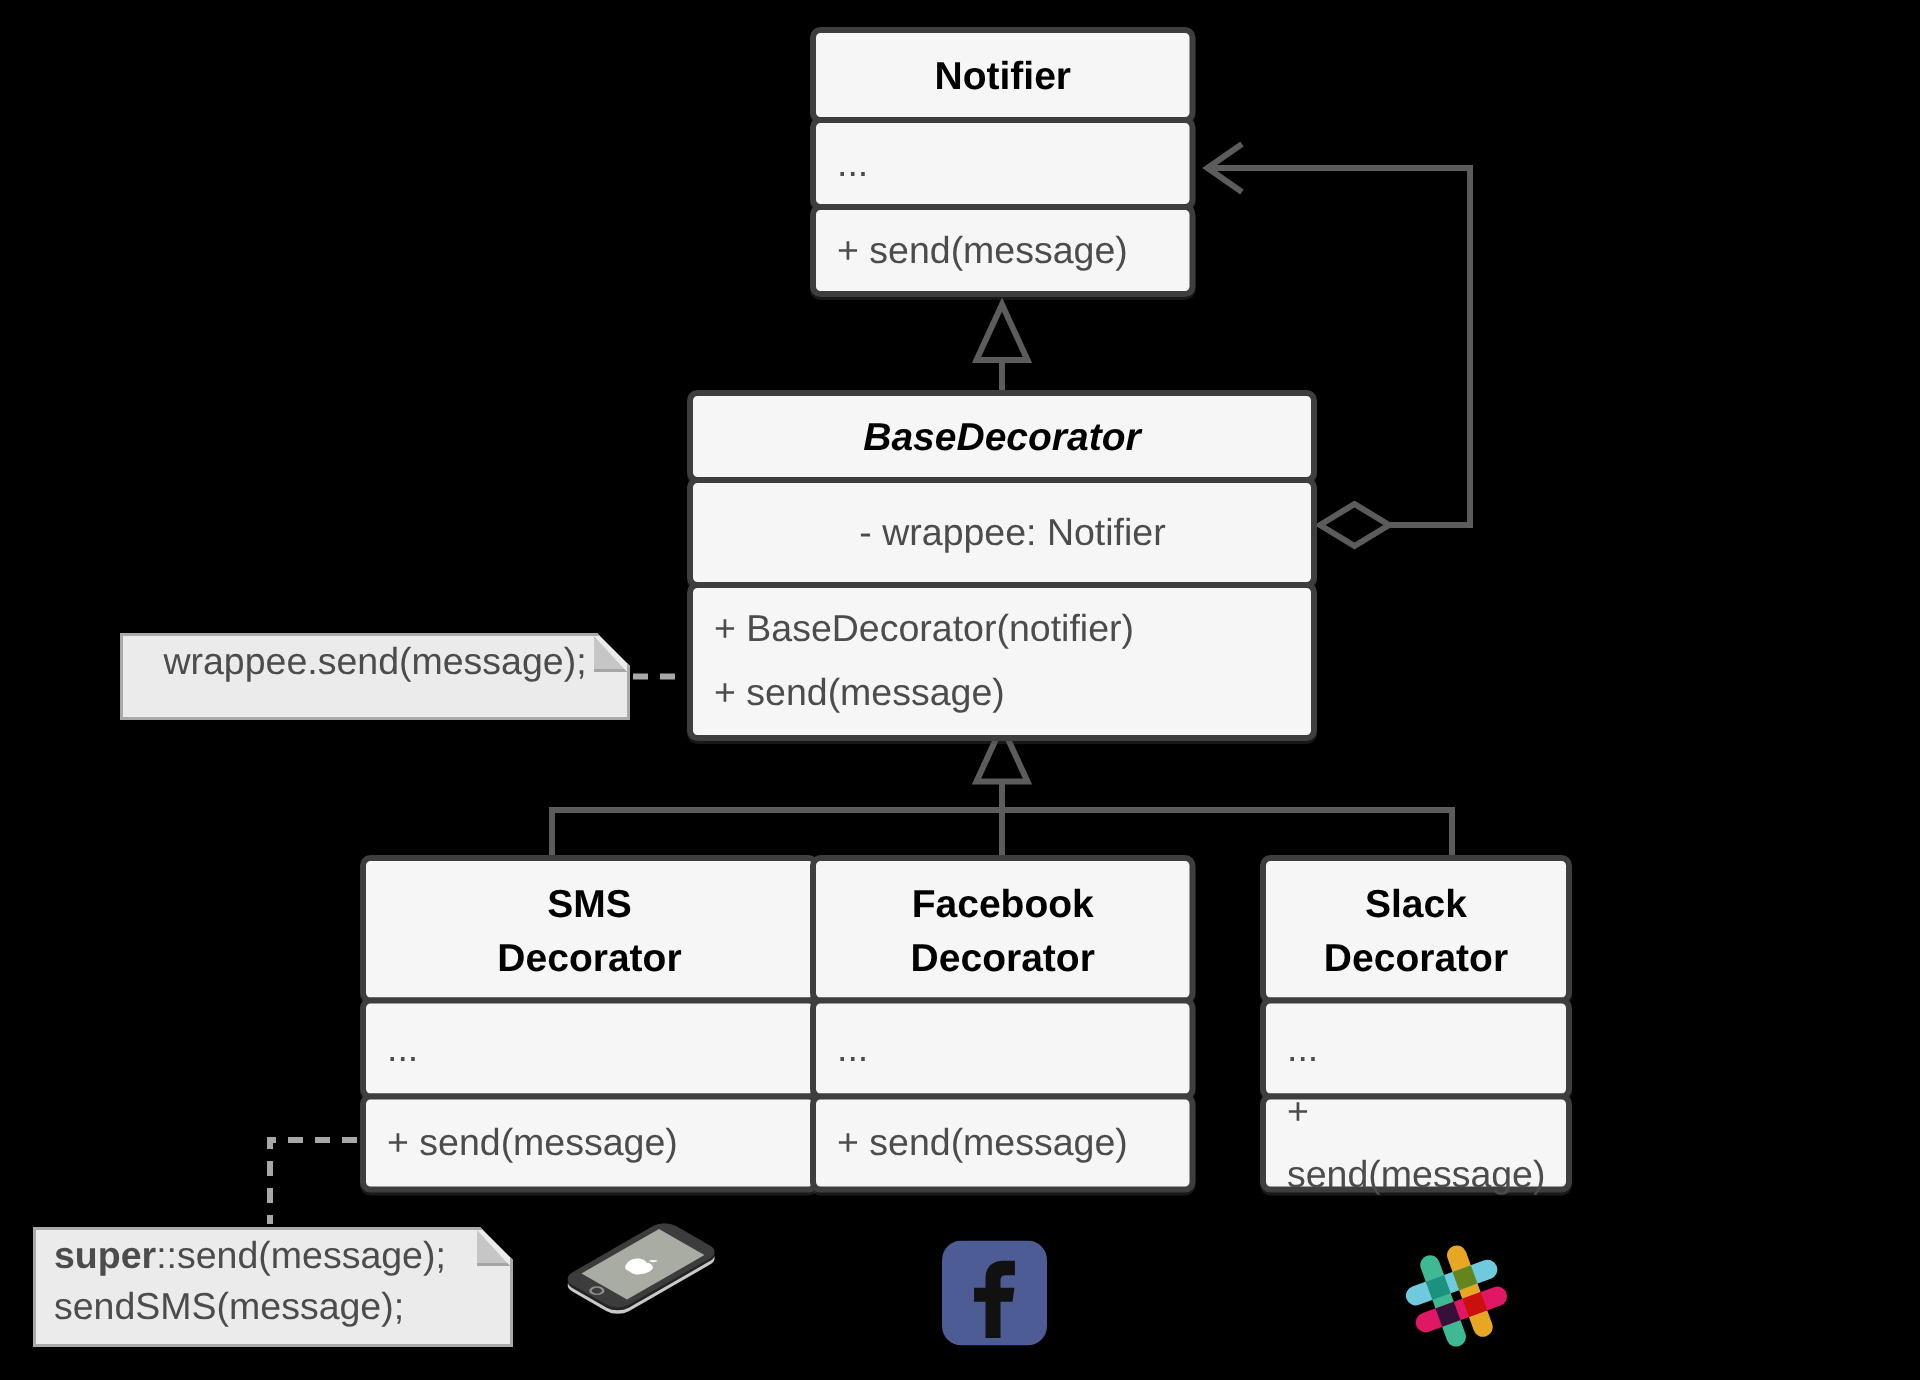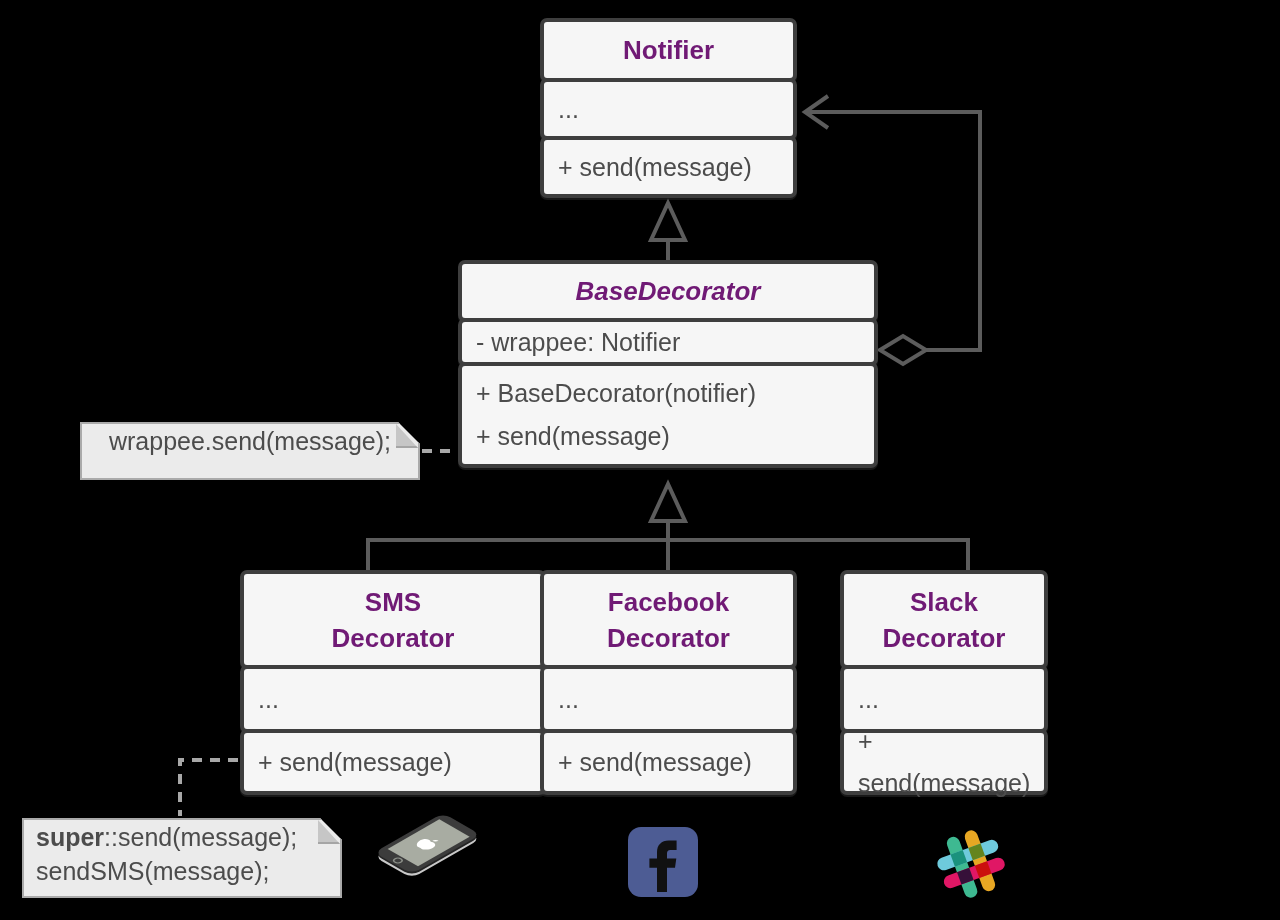--- a/index.html
+++ b/index.html
@@ -16,21 +16,21 @@
     border-radius:7px;
     margin-top:-4px;
     display:flex;
     flex-direction:column;
     justify-content:center;
     box-shadow:0 2px 0 rgba(70,70,70,.35);
   }
   .compartment:first-child{margin-top:0;}
   .title-comp{align-items:center;text-align:center;}
   .class-title{
-    font-size:26px;font-weight:bold;color:#701a75;line-height:36px;
+    font-size:26px;font-weight:bold;color:#000000;line-height:36px;
   }
   .abstract .class-title{font-style:italic;}
   .member{
     font-size:25px;color:#4c4c4c;line-height:42px;
     padding-left:14px;text-align:left;
   }
   
   .uml-note{
     position:absolute;box-sizing:border-box;
     background:#ebebeb;
@@ -89,21 +89,21 @@
     </div>
     <div class="compartment" style="height:62px;">
       <div class="member">+ send(message)</div>
     </div>
   </div>
 
   <div class="uml-class abstract" style="left:458px;top:260px;width:420px;">
     <div class="compartment title-comp" style="height:62px;">
       <div class="class-title">BaseDecorator</div>
     </div>
-    <div class="compartment" style="height:48px;">
+    <div class="compartment" style="height:74px;align-items:center;">
       <div class="member">- wrappee: Notifier</div>
     </div>
     <div class="compartment" style="height:106px;">
       <div class="member" style="line-height:43px;">+ BaseDecorator(notifier)</div>
       <div class="member" style="line-height:43px;">+ send(message)</div>
     </div>
   </div>
 
   <div class="uml-class" style="left:240px;top:570px;width:306px;">
     <div class="compartment title-comp" style="height:99px;">

